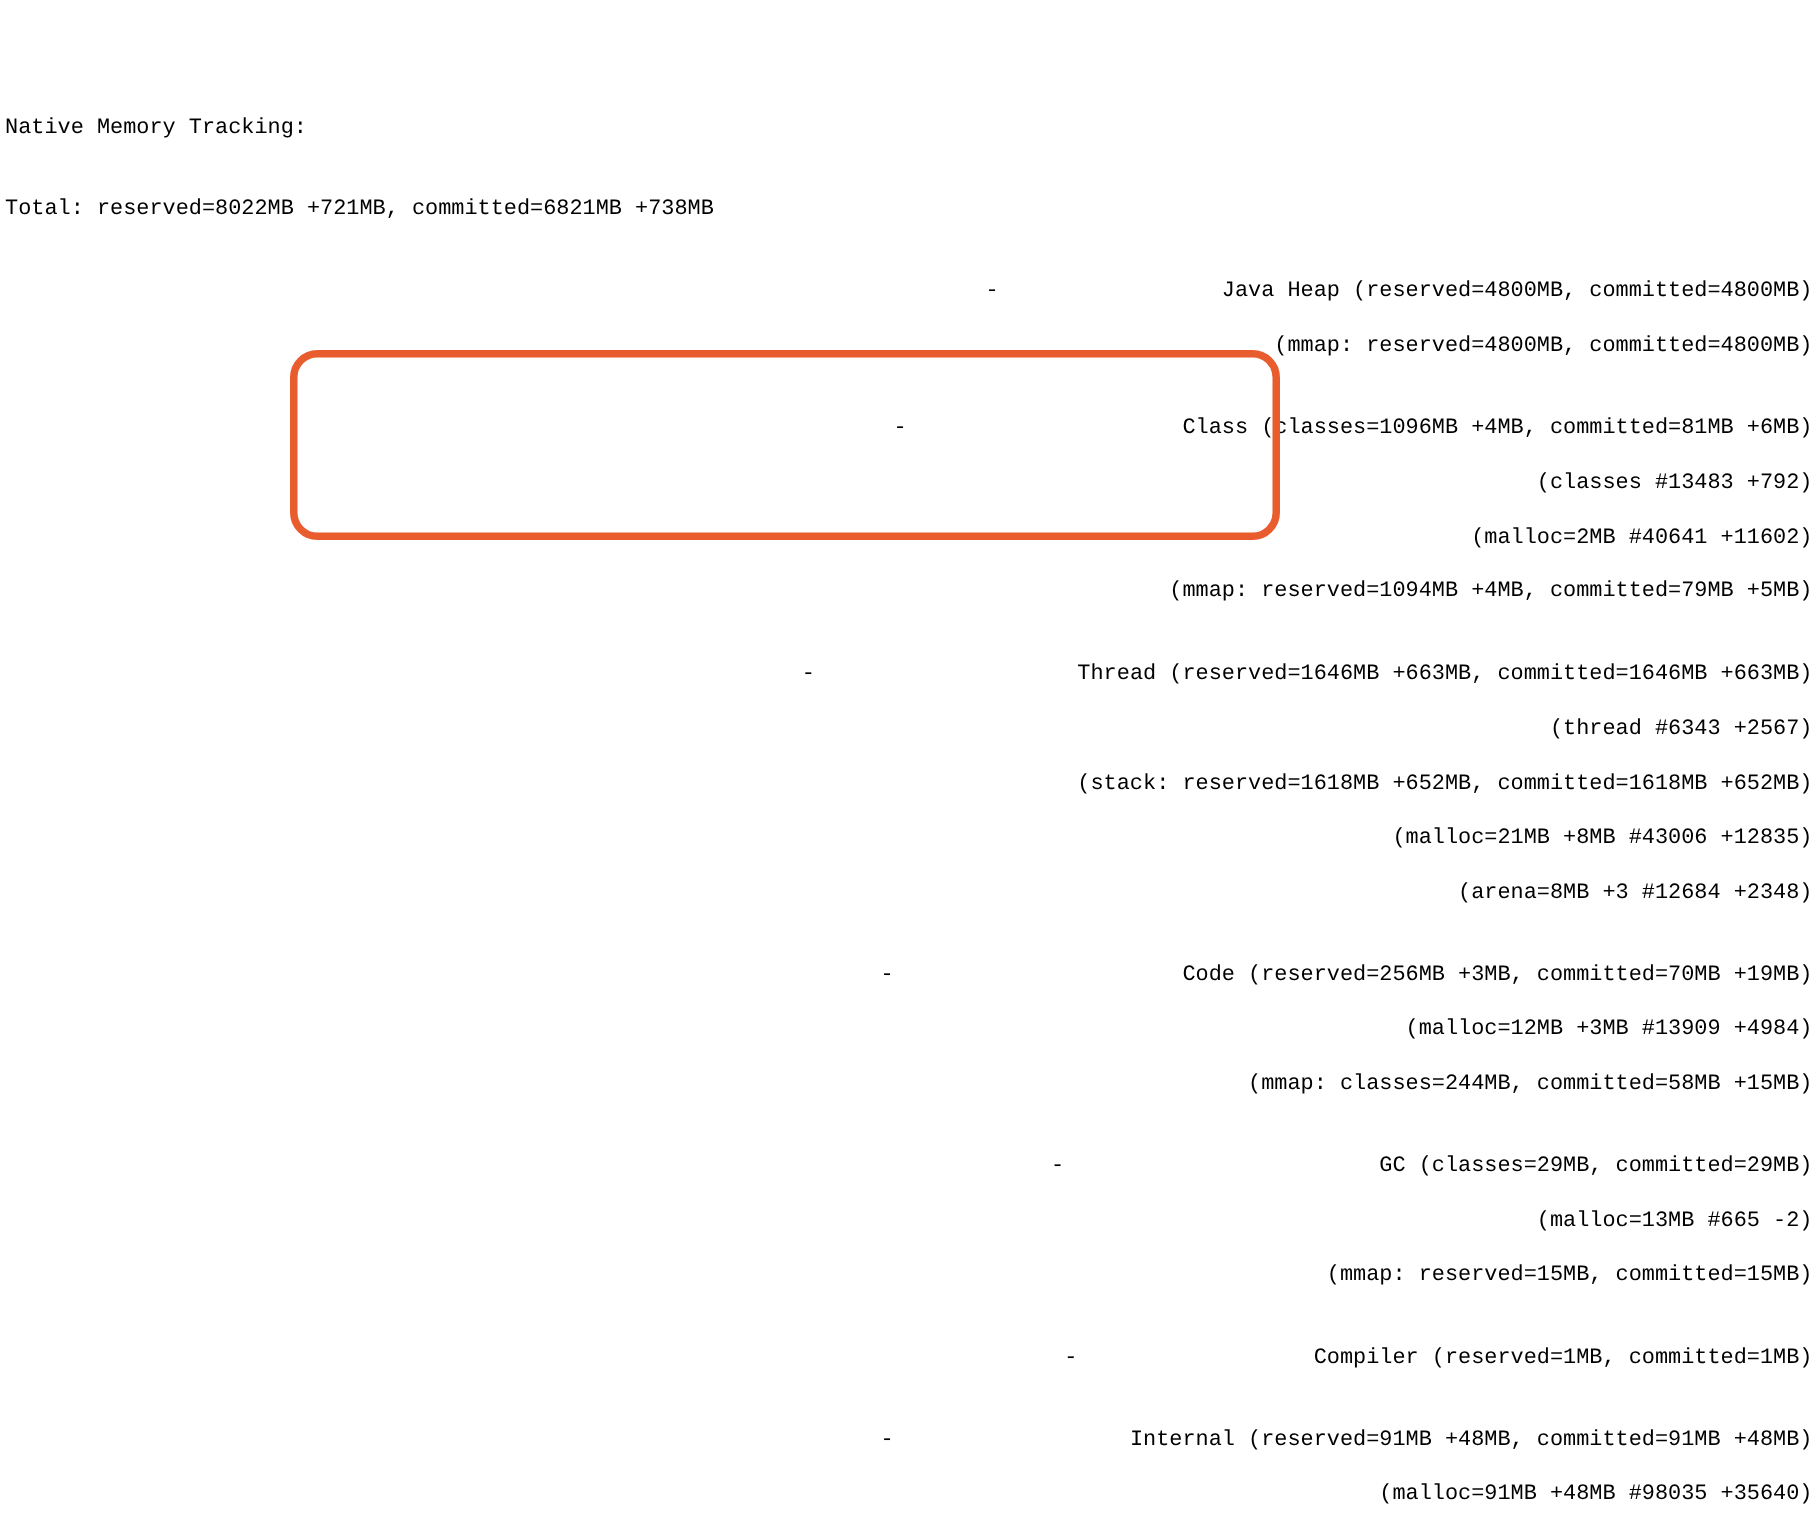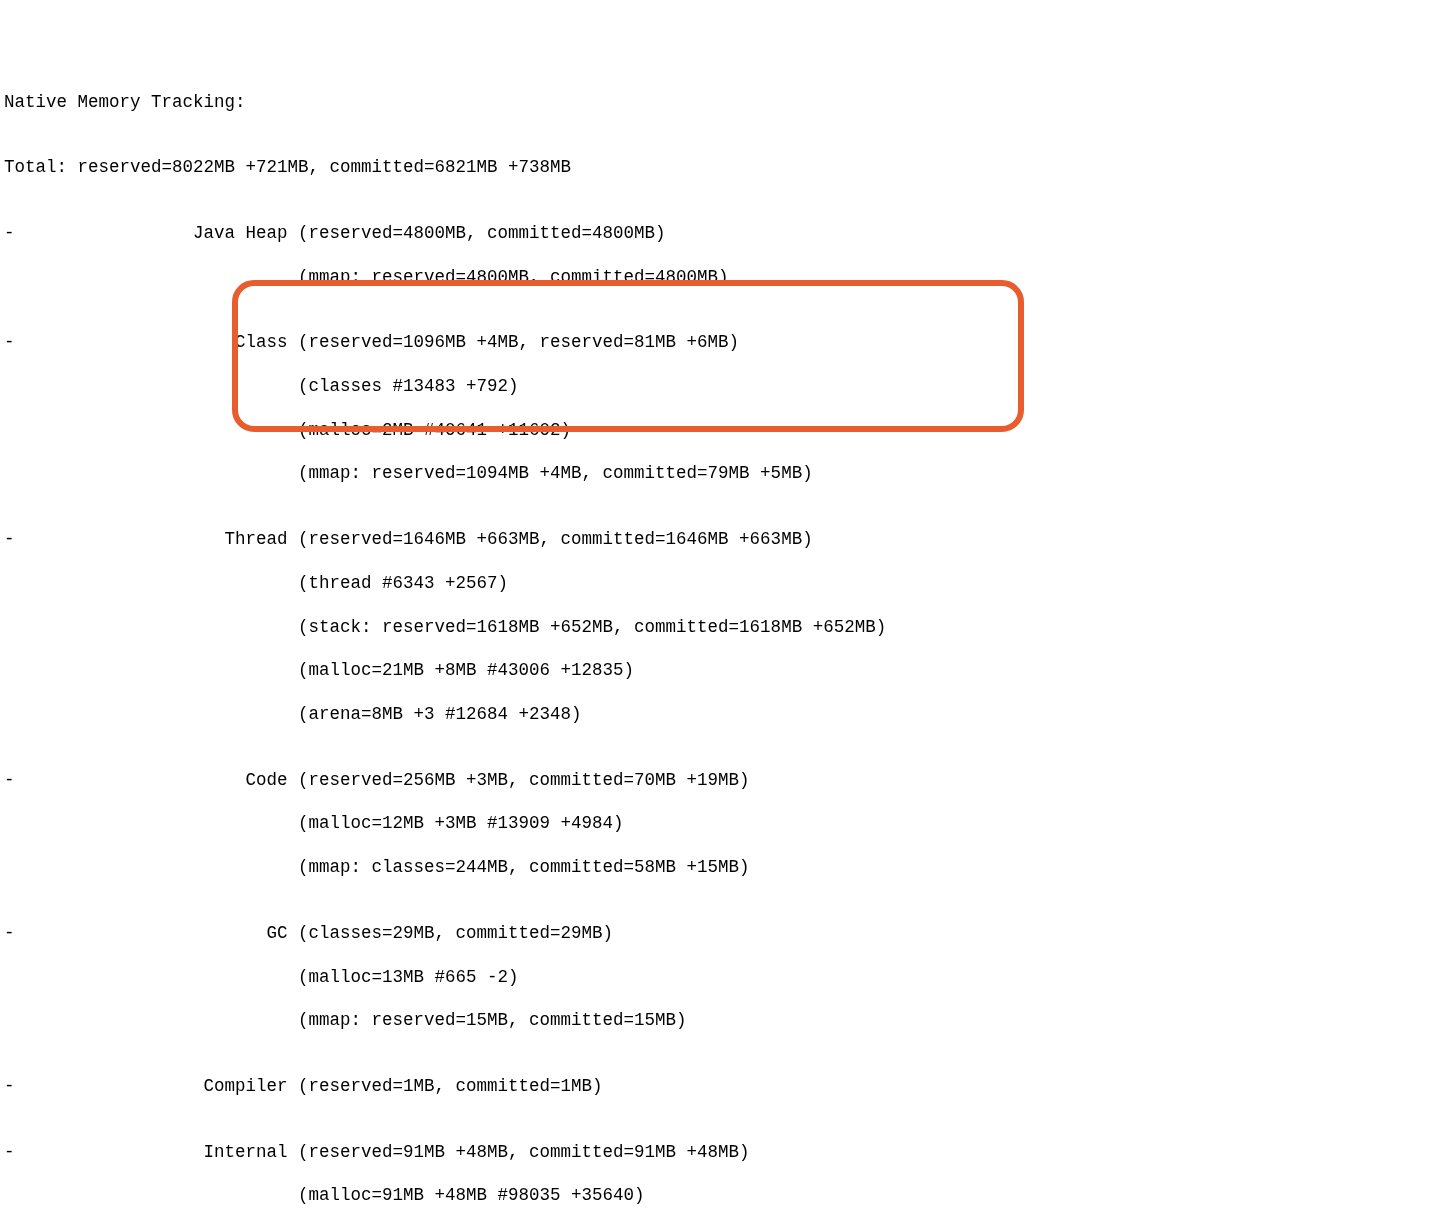--- a/index.html
+++ b/index.html
@@ -14,35 +14,35 @@
     position: relative;
   }
   .highlight-box {
     position: absolute;
     border: 6px solid #e85c2d;
     border-radius: 22px;
     background: transparent;
     pointer-events: none;
   }
   .line { display:block; }
-  .cat { padding-left: 0; }
+  .cat { padding-left: 0; text-align: right; }
 </style>
 </head>
 <body>
 
 
 
 <span class="line">Native Memory Tracking:</span>
 <span class="line"></span>
 <span class="line">Total: reserved=8022MB +721MB, committed=6821MB +738MB</span>
 <span class="line"></span>
 <span class="line cat">-                 Java Heap (reserved=4800MB, committed=4800MB)</span>
 <span class="line cat">                            (mmap: reserved=4800MB, committed=4800MB)</span>
 <span class="line"></span>
-<span class="line cat">-                     Class (reserved=1096MB +4MB, reserved=81MB +6MB)</span>
+<span class="line cat">-                     Class (classes=1096MB +4MB, committed=81MB +6MB)</span>
 <span class="line cat">                            (classes #13483 +792)</span>
 <span class="line cat">                            (malloc=2MB #40641 +11602)</span>
 <span class="line cat">                            (mmap: reserved=1094MB +4MB, committed=79MB +5MB)</span>
 <span class="line"></span>
 <span class="line cat">-                    Thread (reserved=1646MB +663MB, committed=1646MB +663MB)</span>
 <span class="line cat">                            (thread #6343 +2567)</span>
 <span class="line cat">                            (stack: reserved=1618MB +652MB, committed=1618MB +652MB)</span>
 <span class="line cat">                            (malloc=21MB +8MB #43006 +12835)</span>
 <span class="line cat">                            (arena=8MB +3 #12684 +2348)</span>
 <span class="line"></span>

